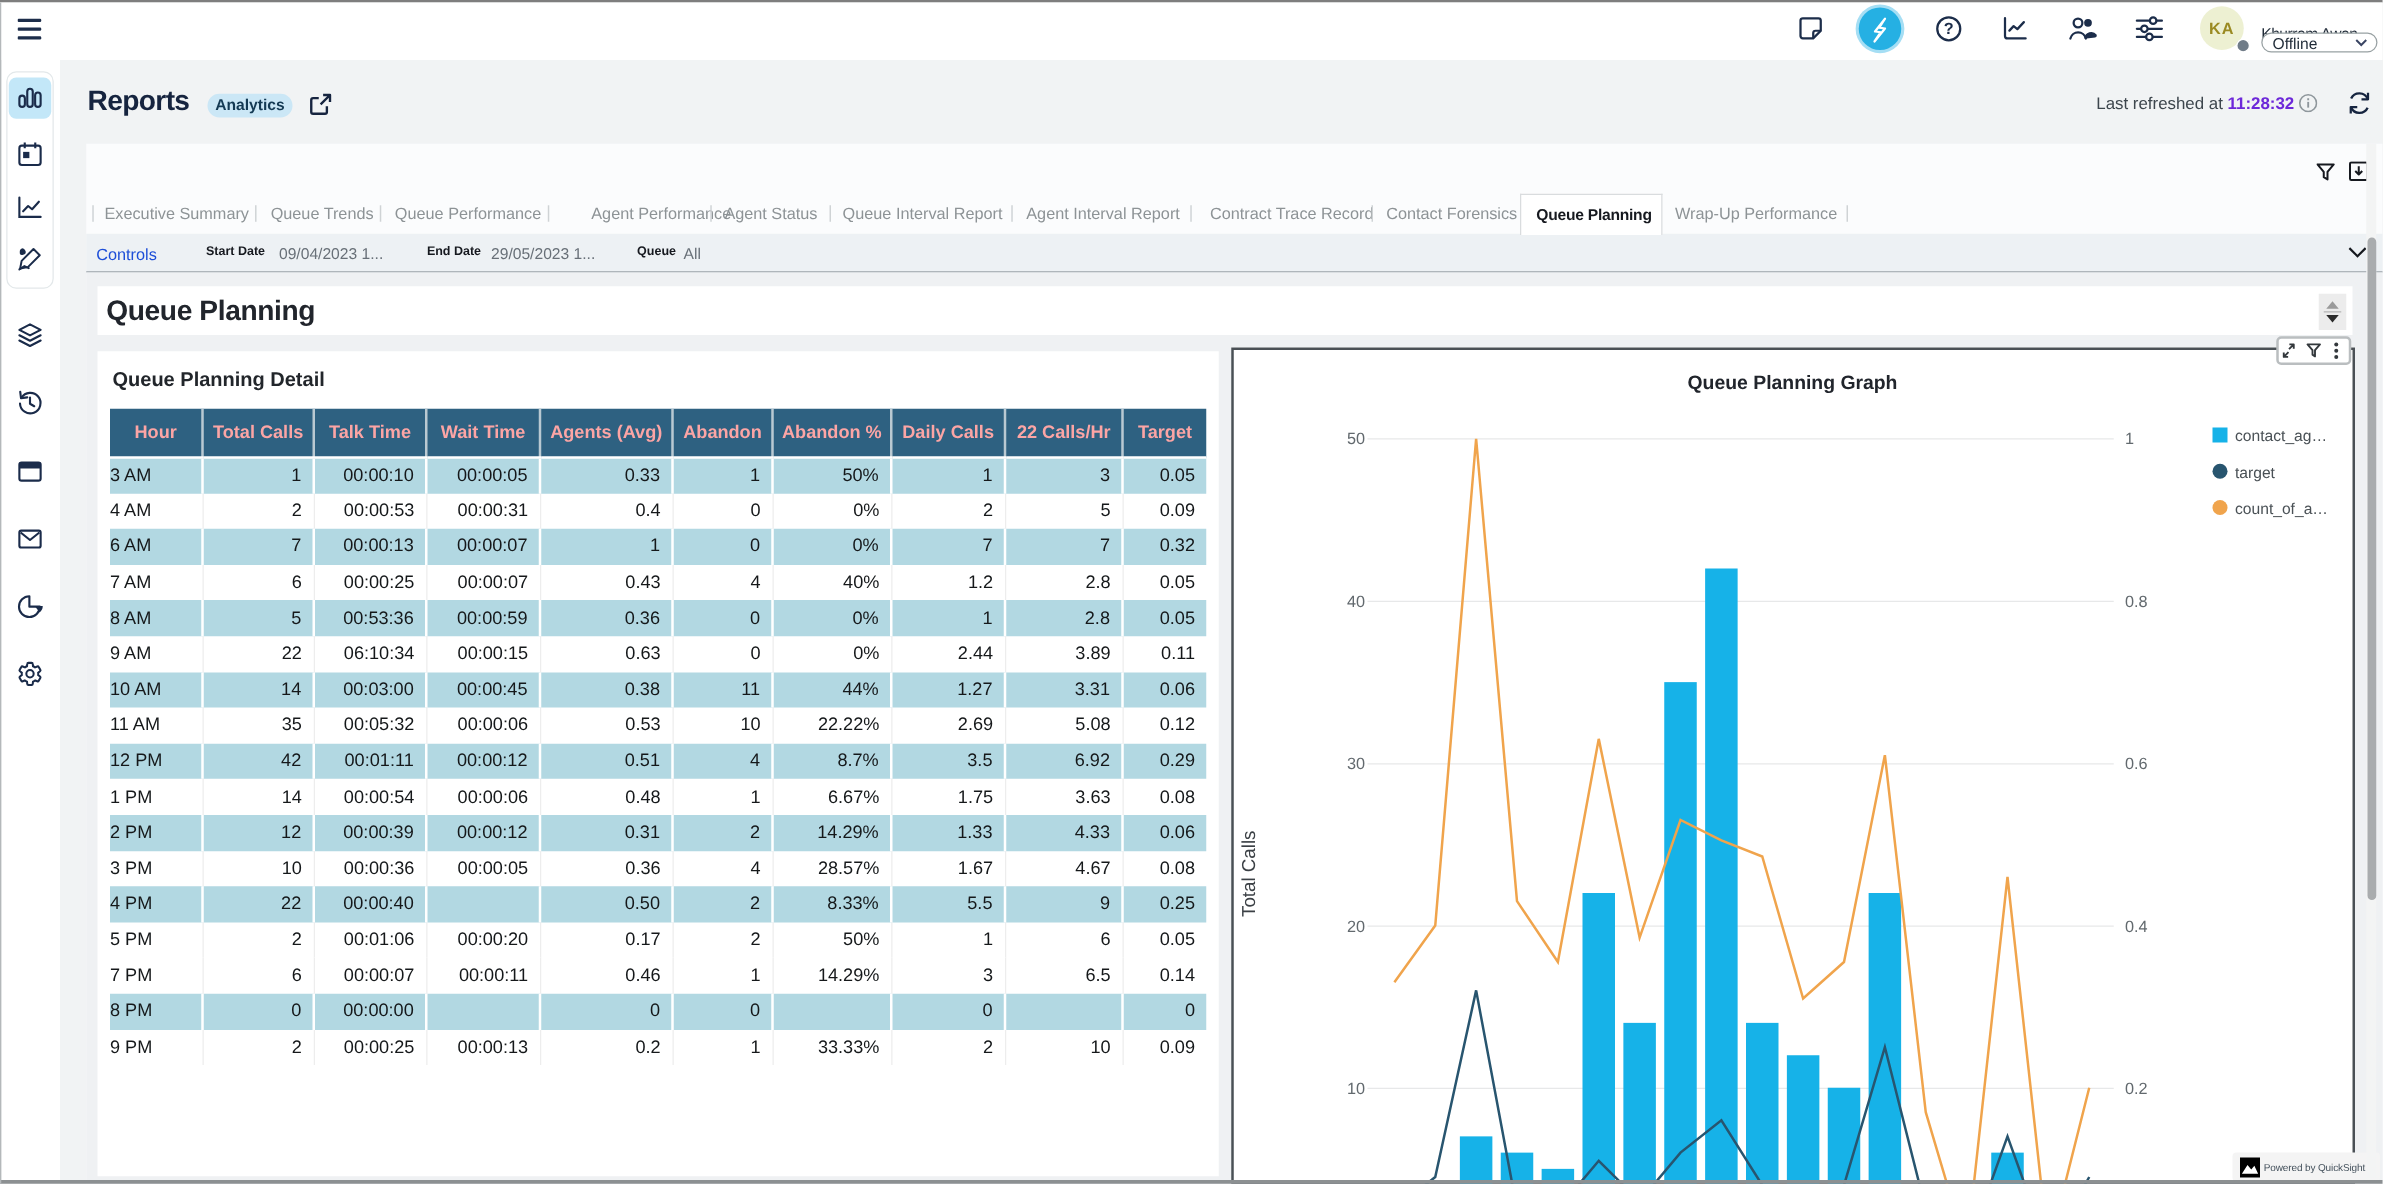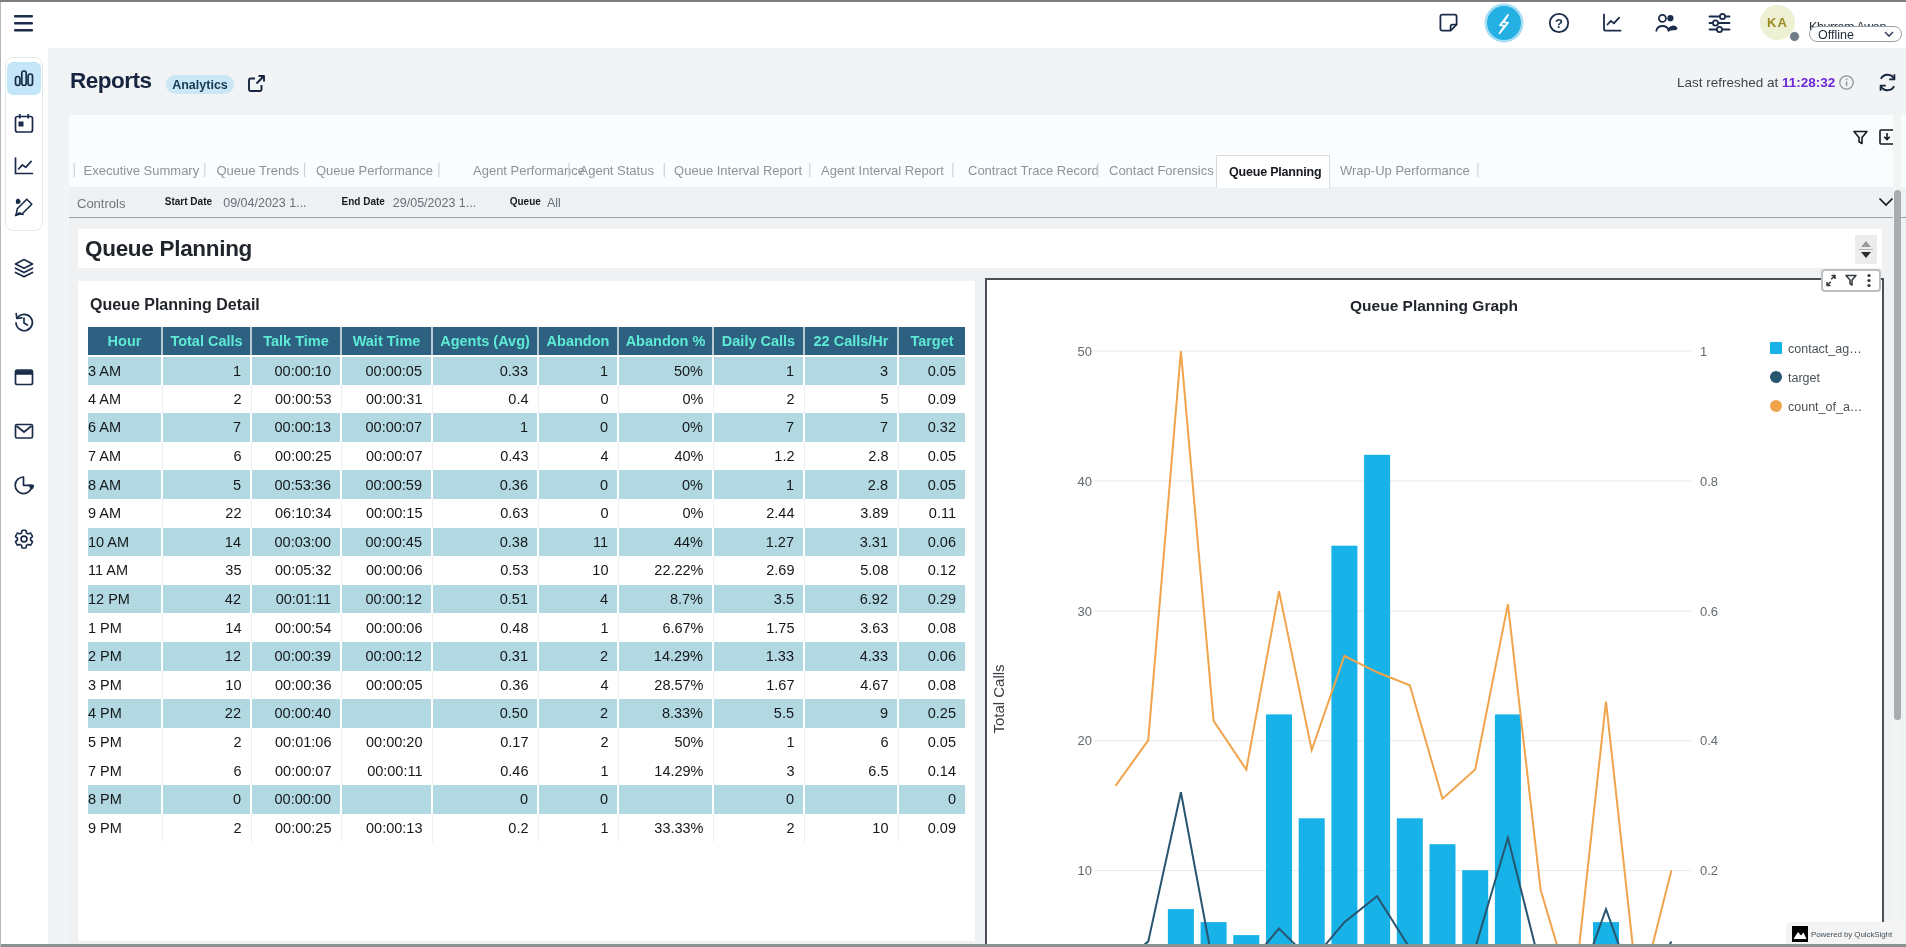--- a/index.html
+++ b/index.html
@@ -14,21 +14,21 @@
 #headbar { left:78px; top:229px; width:1804px; height:39px; background:#ffffff; }
 #leftcard { left:78px; top:281px; width:897px; height:660px; background:#ffffff; }
 #rightcard { left:985px; top:278px; width:899px; height:669px; background:#ffffff; border:2px solid #4a5055; }
 #botbar { left:0px; top:944px; width:1906px; height:3px; background:#8c9092; }
 #vtrack { left:1893px; top:115px; width:8px; height:828px; background:#f3f4f4; }
 #vthumb { left:1893.5px; top:190px; width:7px; height:530px; background:#a9acae; border-radius:4px; }
 svg { display:block; }
 
 #qpd-title { left:90px; top:296px; font-size:16px; font-weight:bold; color:#22262b; }
 table.qpd { position:absolute; left:88px; top:327px; border-collapse:collapse; table-layout:fixed; }
-table.qpd th { background:#2e6181; color:#5eead4; font-size:14.5px; font-weight:bold; height:29px; text-align:center; border-right:2px solid #b9c9d2; border-bottom:2px solid #ffffff; }
+table.qpd th { background:#2e6181; color:#fca5a5; font-size:14.5px; font-weight:bold; height:39px; text-align:center; border-right:2px solid #b9c9d2; border-bottom:2px solid #ffffff; }
 table.qpd th:last-child { border-right:none; }
 table.qpd td { font-size:14.5px; color:#15181a; height:28.6px; text-align:right; padding-right:9px; border-right:2px solid #ffffff; }
 table.qpd td:first-child { text-align:left; padding-left:0; }
 table.qpd tr.b td { background:#b2d8e2; }
 table.qpd tr.w td { border-right:1px solid #ededed; }
 table.qpd td:last-child { border-right:none !important; }
 
 .tab { position:absolute; top:163px; font-size:13px; color:#8d9396; white-space:nowrap; }
 .pipe { position:absolute; top:161px; font-size:14px; color:#cfd3d5; }
 #activetab { left:1216px; top:155px; width:114px; height:33px; background:#ffffff; border:1px solid #d9dcde; border-bottom:none; }
@@ -204,21 +204,21 @@
 <div class="abs pipe" style="left:567px">|</div>
 <div class="abs pipe" style="left:662.4px">|</div>
 <div class="abs pipe" style="left:807.9px">|</div>
 <div class="abs pipe" style="left:951px">|</div>
 <div class="abs pipe" style="left:1096px">|</div>
 <div class="abs pipe" style="left:1476px">|</div>
 <div class="abs" id="controls"></div>
 <div class="abs" id="activetab">
     <span>Queue Planning</span>
   </div>
-<div class="abs ctl" style="left:77px;font-size:13px;color:#737373;">Controls</div>
+<div class="abs ctl" style="left:77px;font-size:13px;color:#1d4ed8;">Controls</div>
 <div class="abs ctl lab" style="left:164.8px">Start Date</div>
 <div class="abs ctl val" style="left:223.2px">09/04/2023 1...</div>
 <div class="abs ctl lab" style="left:341.5px">End Date</div>
 <div class="abs ctl val" style="left:392.8px">29/05/2023 1...</div>
 <div class="abs ctl lab" style="left:509.7px">Queue</div>
 <div class="abs ctl val" style="left:546.9px">All</div>
 <svg class="abs" style="left:1878px;top:197px" width="16" height="10" viewBox="0 0 16 10" fill="none" stroke="#16191f" stroke-width="1.7">
     <path d="M1.5,1.5 l6.5,6.5 6.5,-6.5"></path>
   </svg>
 <div class="abs" id="sheet"></div>

